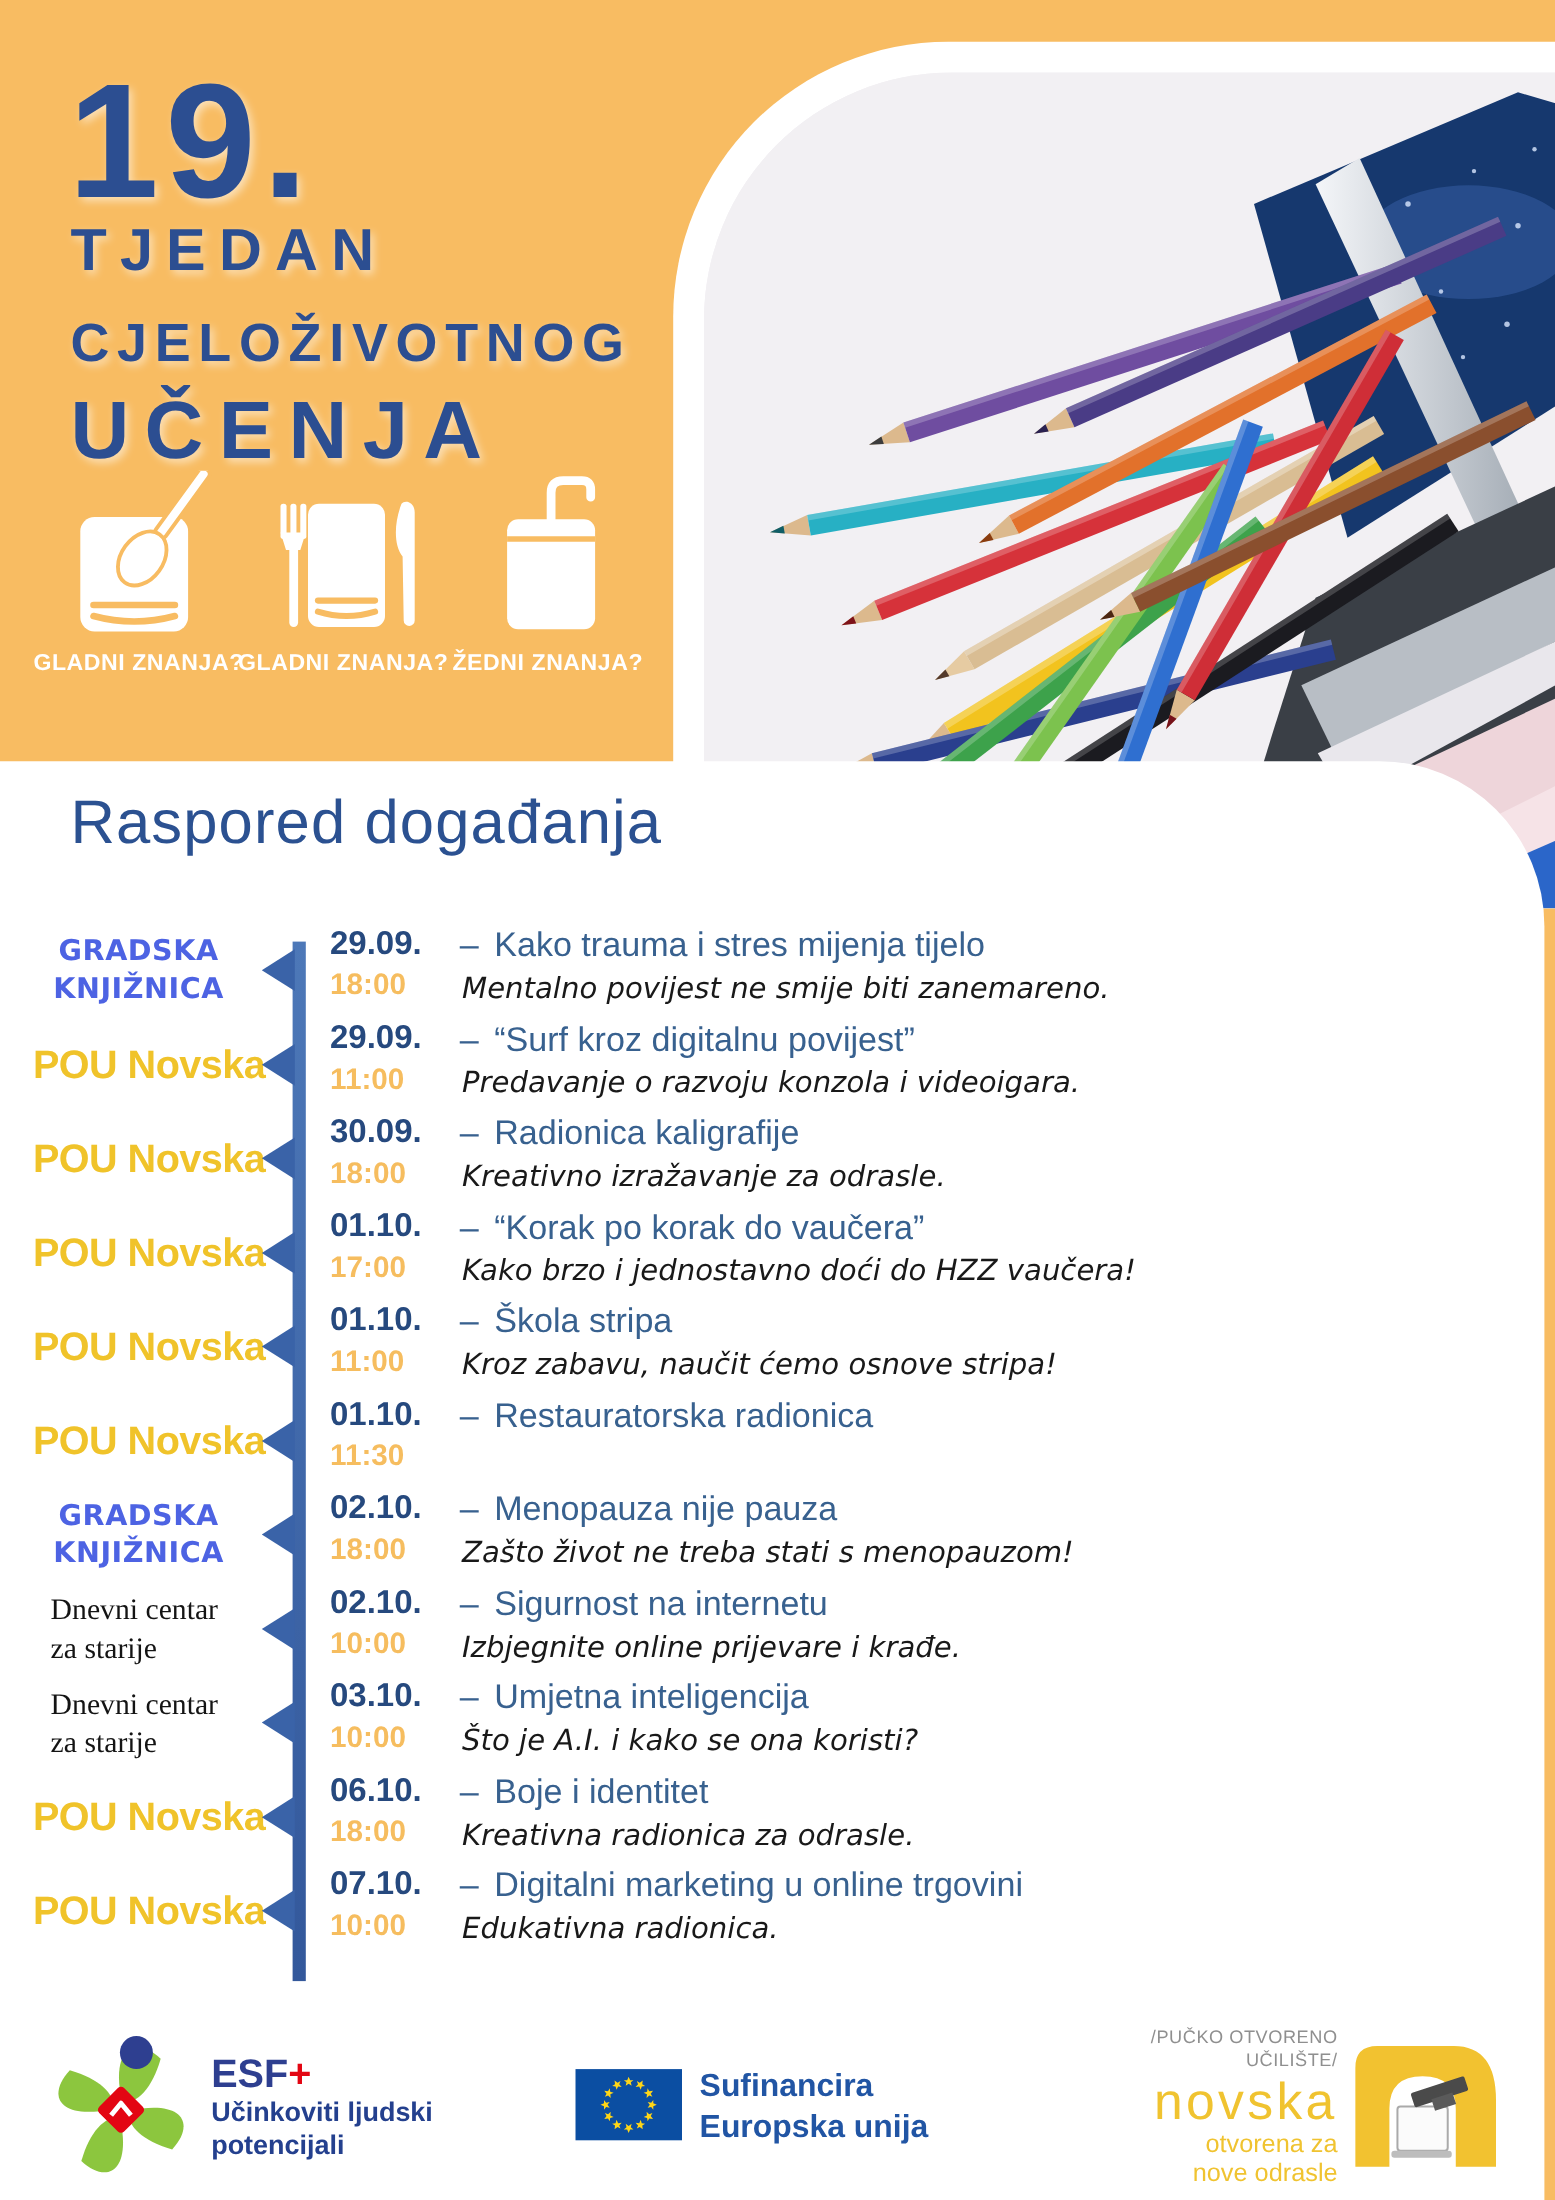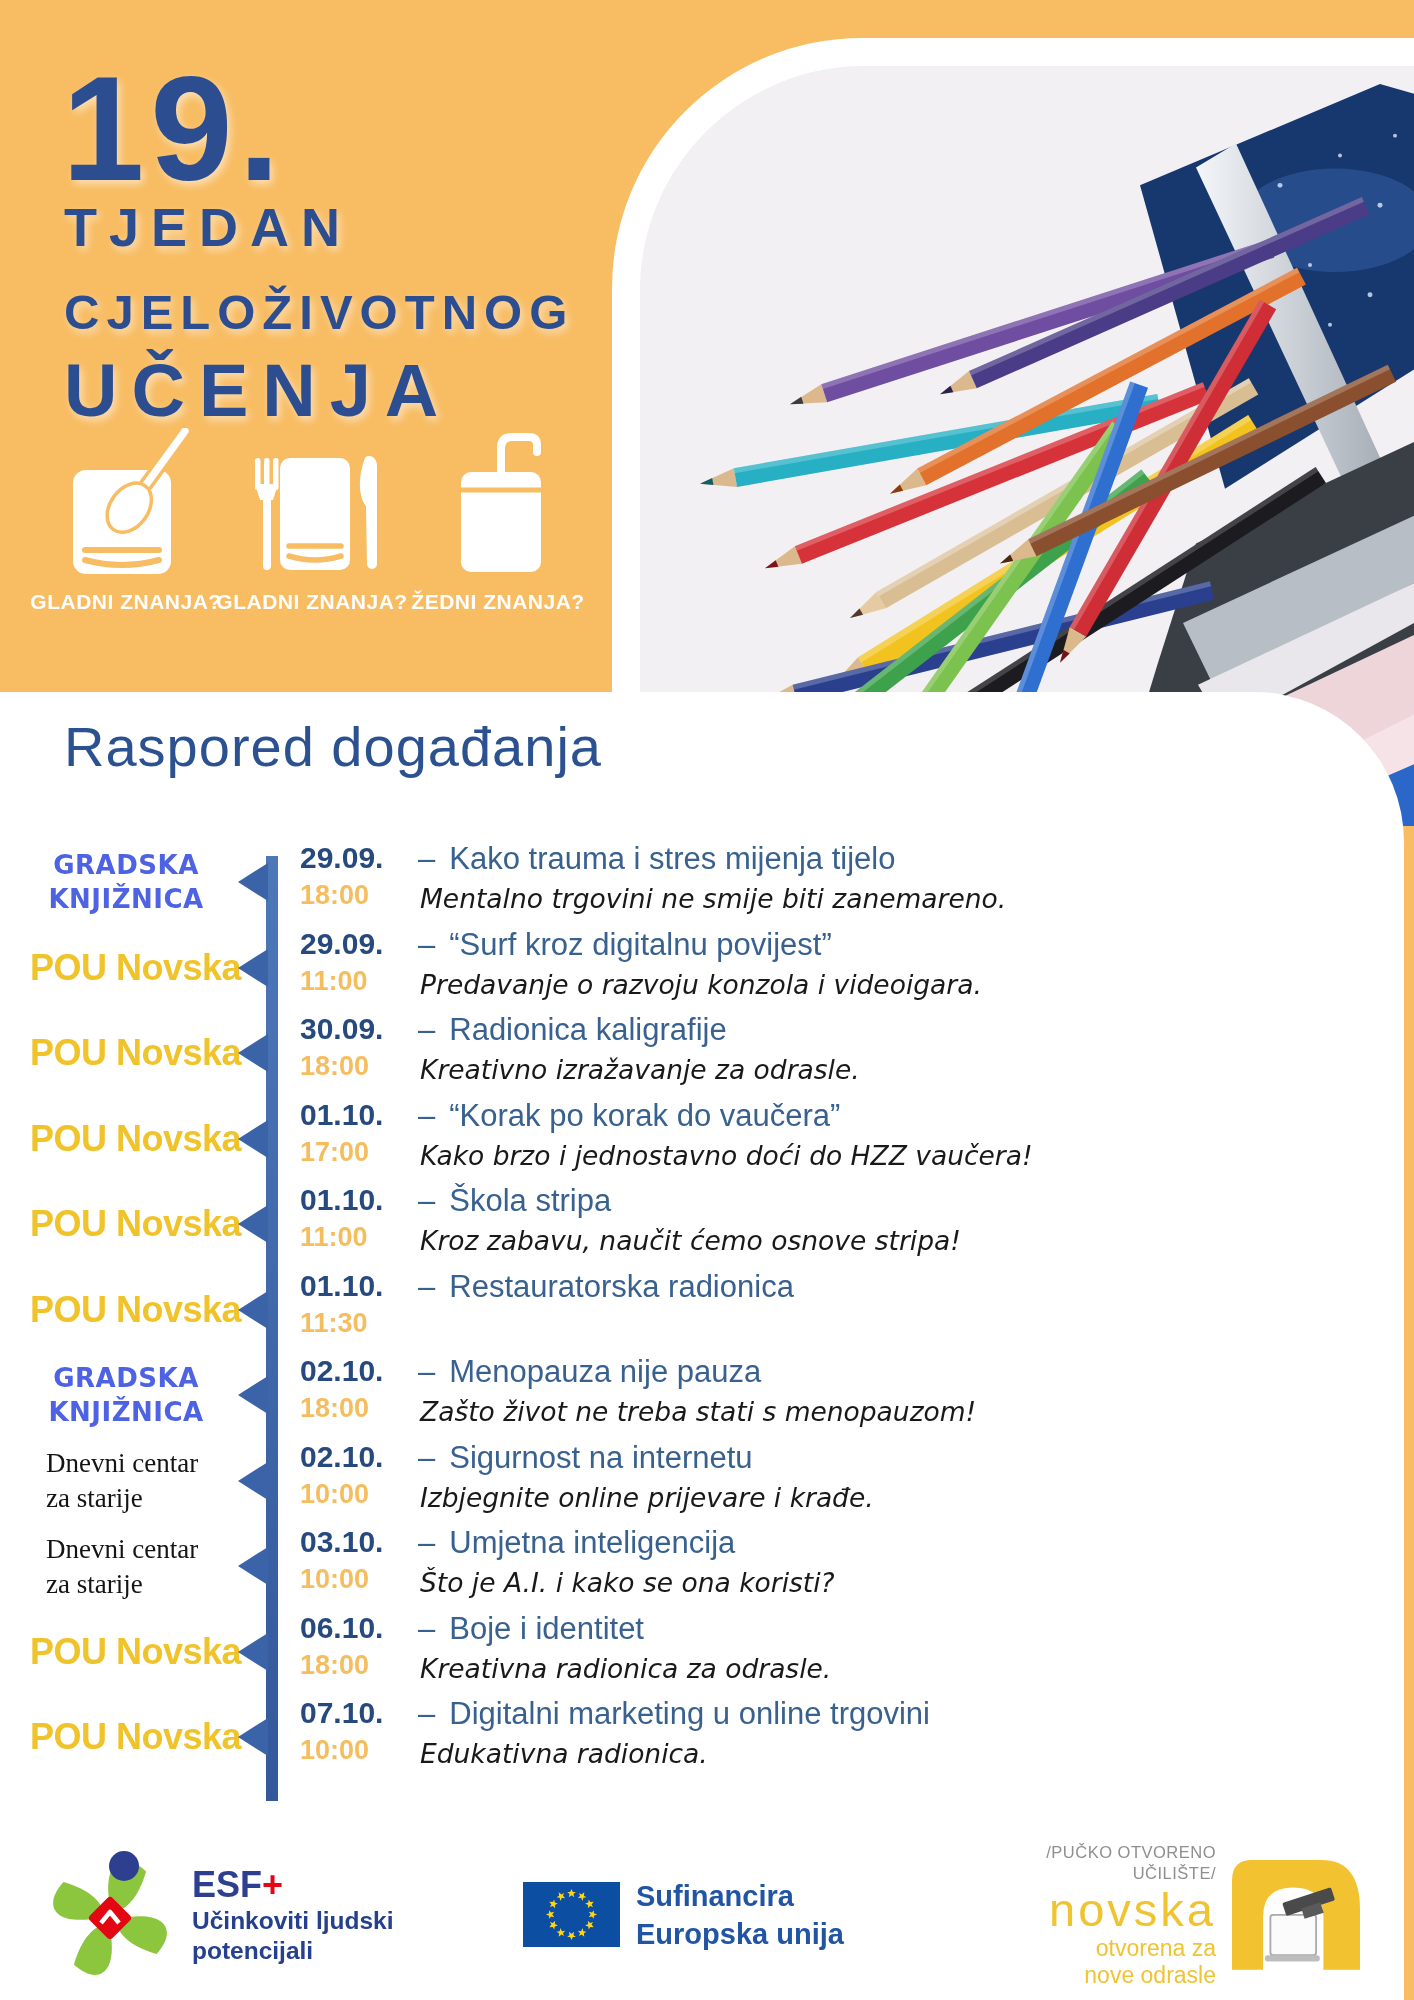--- a/index.html
+++ b/index.html
@@ -261,21 +261,21 @@
 
       <div class="event-row">
         <div class="venue-cell venue-library">GRADSKA KNJIŽNICA</div>
         <div class="arrow"></div>
         <div class="dt">
             <div class="date">29.09.</div>
           <div class="time">18:00</div>
           </div>
         <div class="tx">
             <div class="title-line"><span class="dash">–</span><span>Kako trauma i stres mijenja tijelo</span></div>
-          <div class="desc">Mentalno trgovini ne smije biti zanemareno.</div>
+          <div class="desc">Mentalno povijest ne smije biti zanemareno.</div>
           </div>
       </div>
 
       <div class="event-row">
         <div class="venue-cell venue-pou">POU Novska</div>
         <div class="arrow"></div>
         <div class="dt">
             <div class="date">29.09.</div>
           <div class="time">11:00</div>
           </div>

